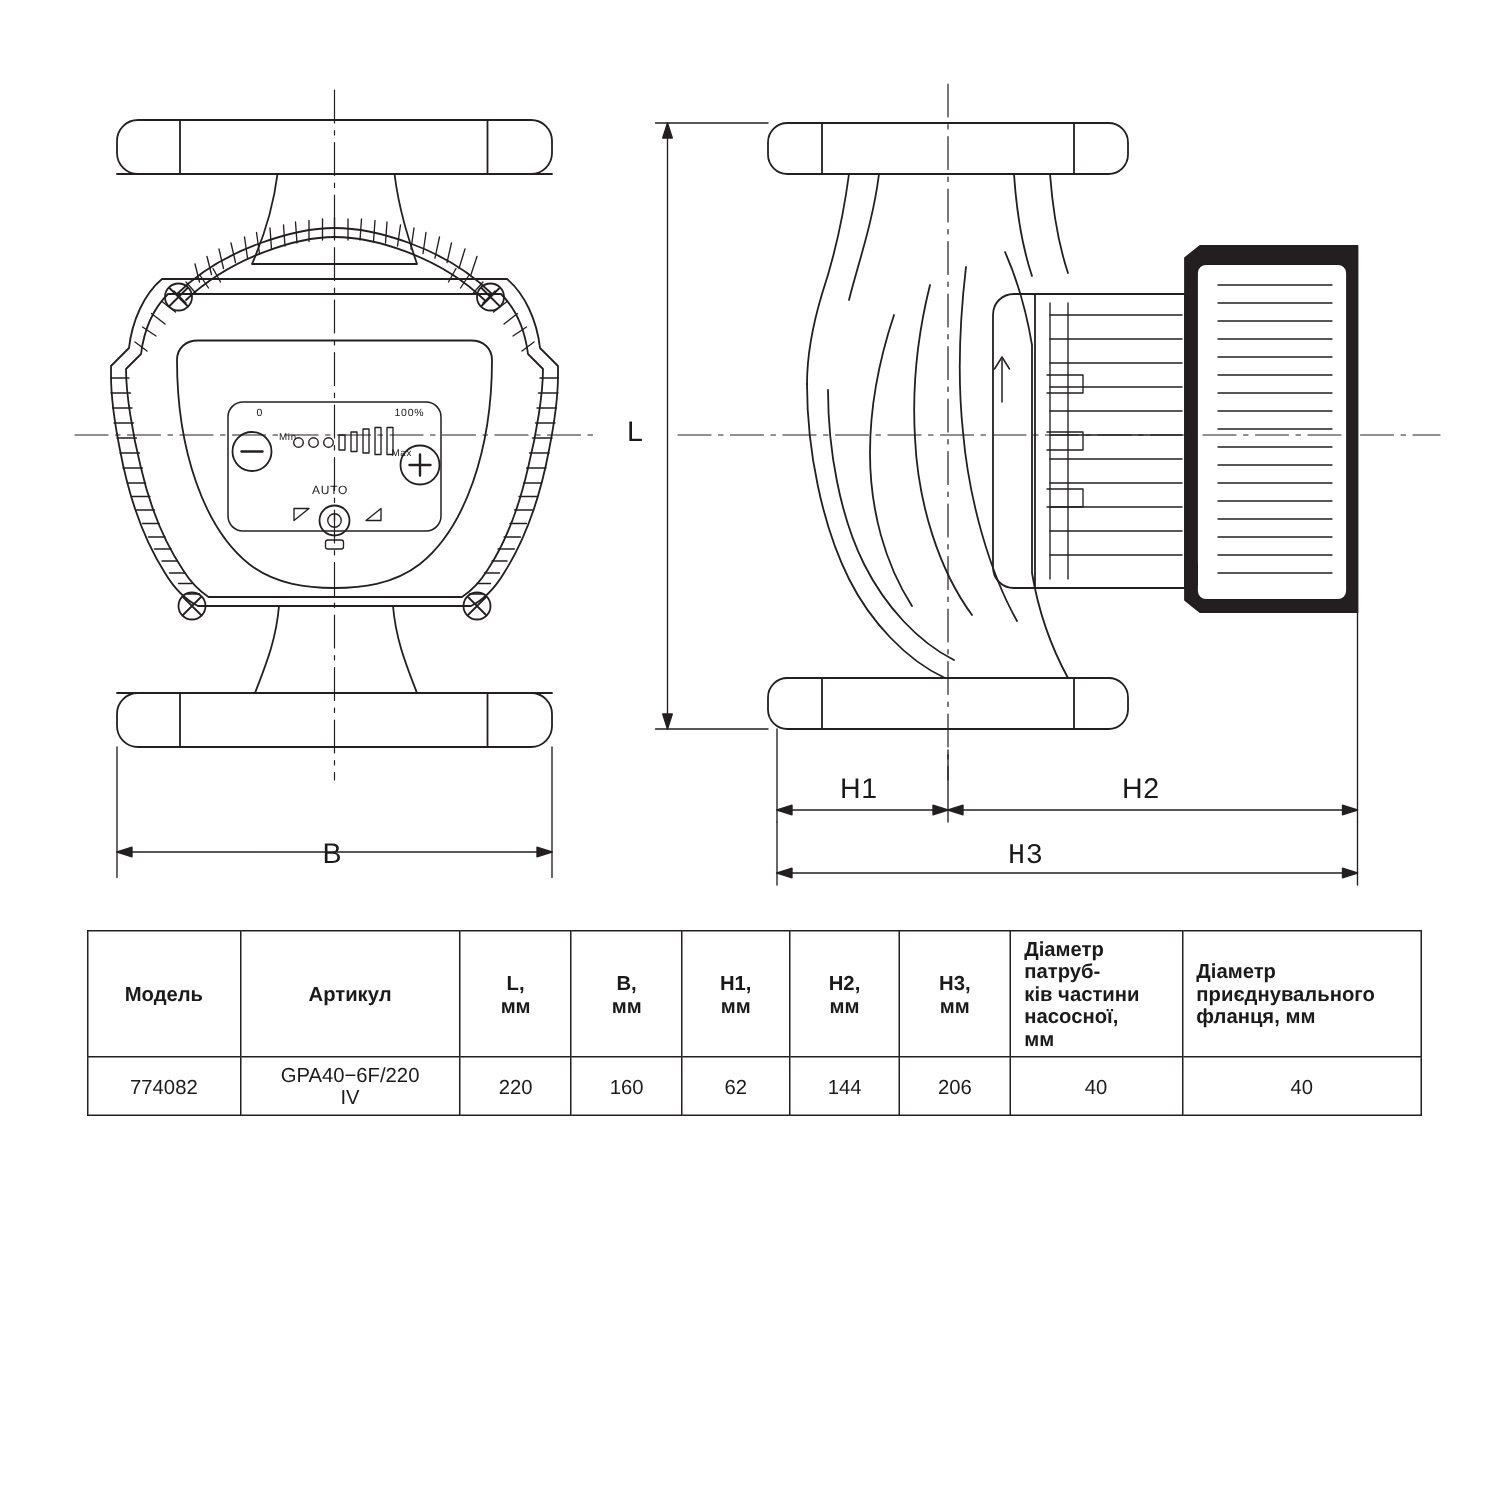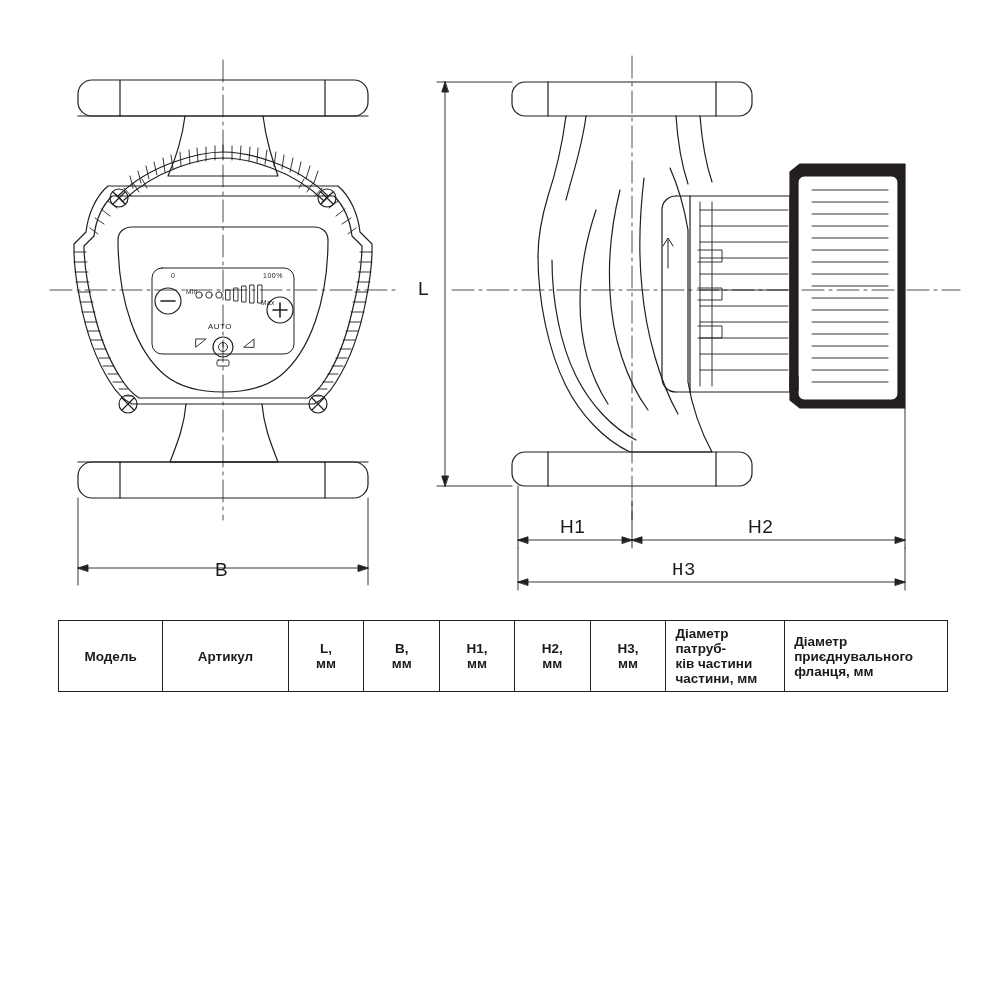--- a/index.html
+++ b/index.html
@@ -304,27 +304,38 @@
           <th class="col-art">Модель</th>
           <th class="col-model">Артикул</th>
           <th class="col-l">L, мм</th>
           <th class="col-b">B, мм</th>
           <th class="col-h1">H1, мм</th>
           <th class="col-h2">H2, мм</th>
           <th class="col-h3">H3, мм</th>
           <th class="col-d1 left-head">
             <div>Діаметр патруб-</div>
             <div>ків частини</div>
-            <div>частини, мм</div>
+            <div>насосної, мм</div>
           </th>
           <th class="col-d2 left-head">
             <div>Діаметр</div>
             <div>приєднувального</div>
             <div>фланця, мм</div>
           </th>
         </tr>
       </thead>
       <tbody>
+        <tr>
+          <td>774082</td>
+          <td>GPA40−6F/220 IV</td>
+          <td>220</td>
+          <td>160</td>
+          <td>62</td>
+          <td>144</td>
+          <td>206</td>
+          <td>40</td>
+          <td>40</td>
+        </tr>
       </tbody>
     </table>
   </div>
 
 </div>
 
 </body></html>

